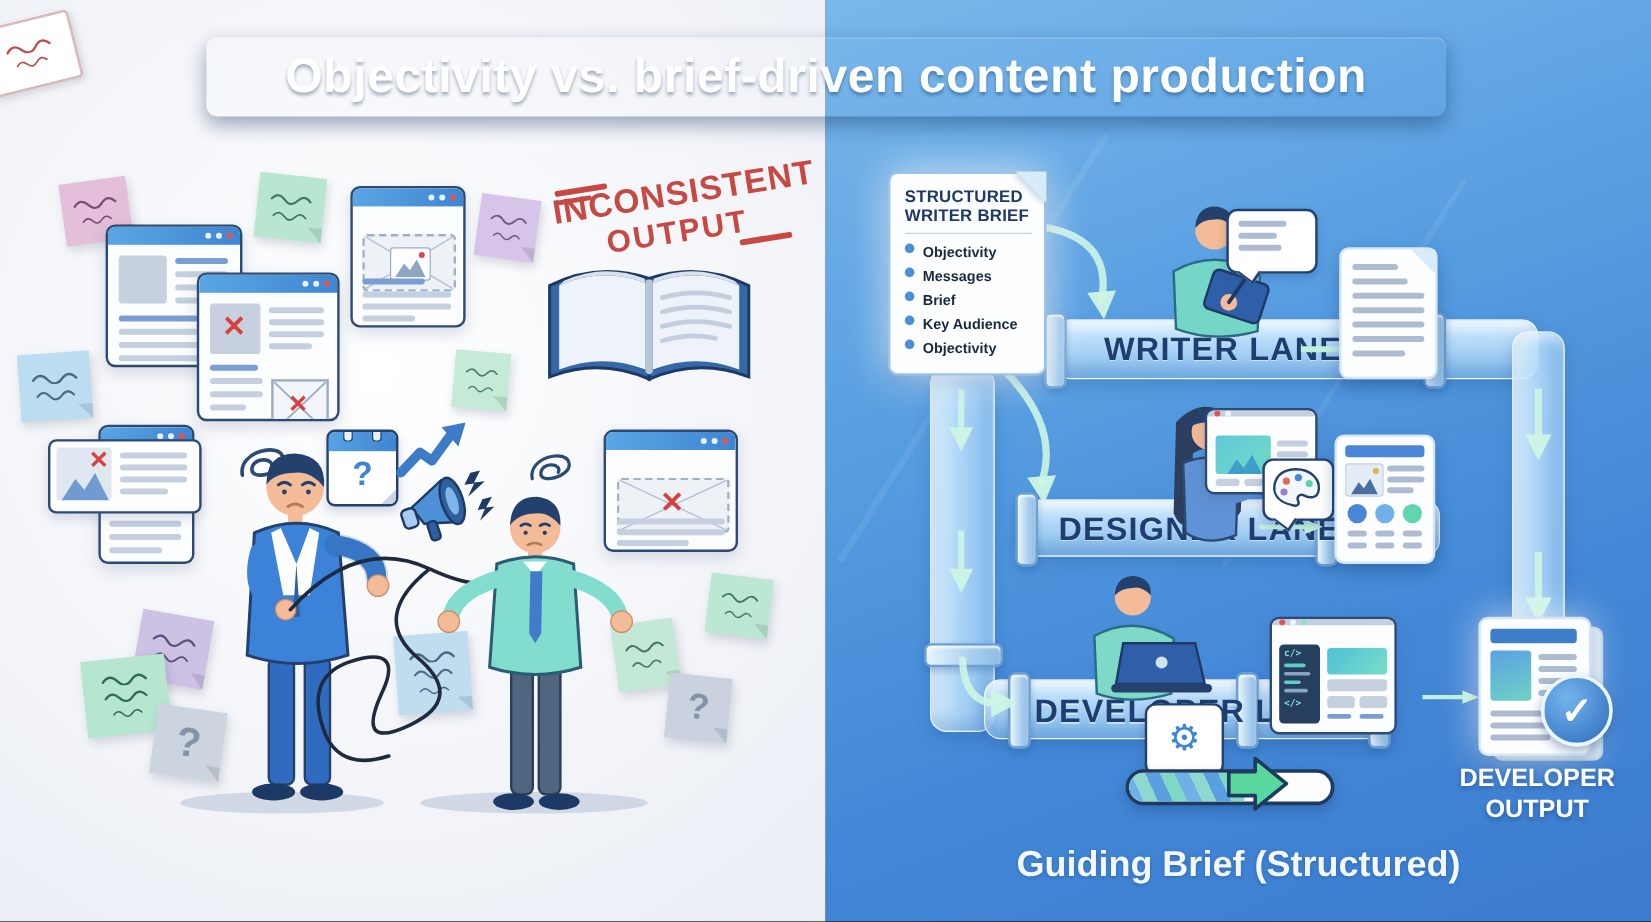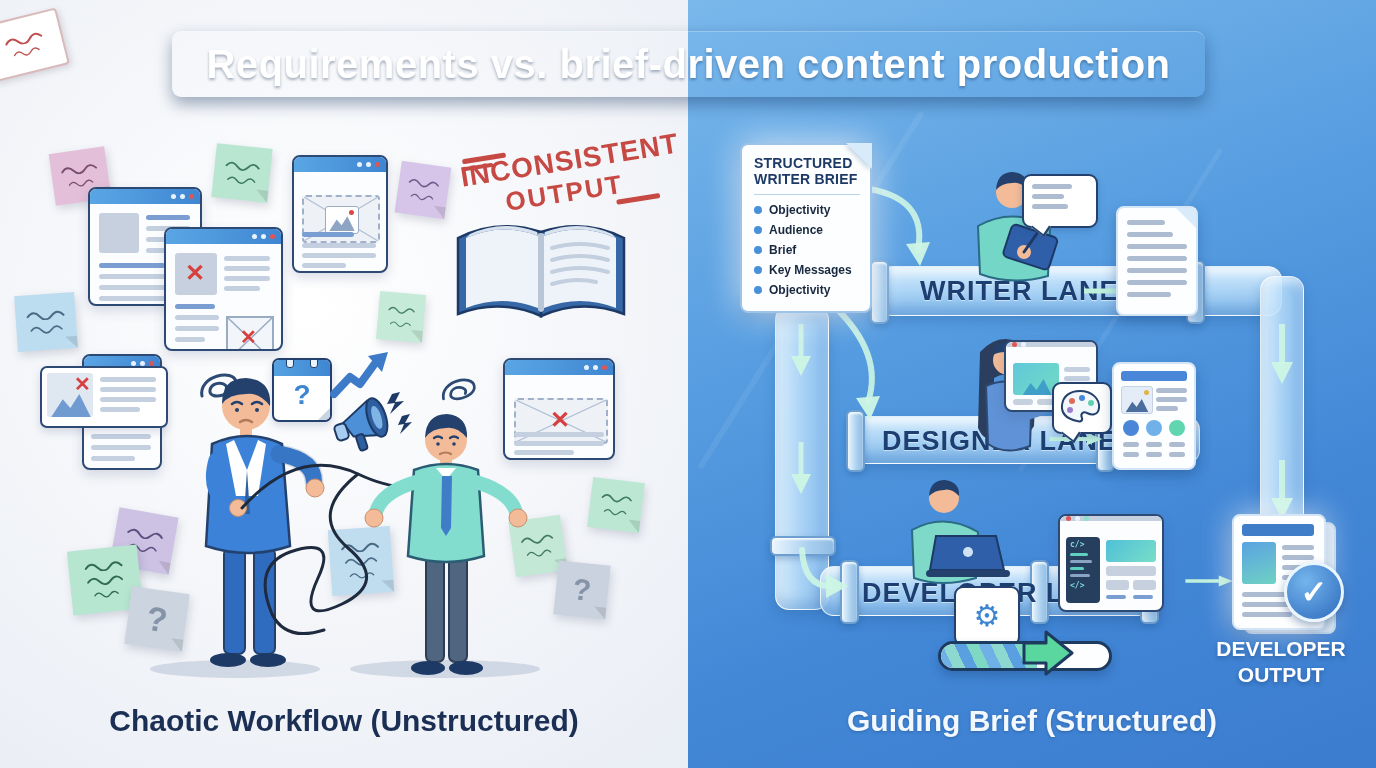--- a/index.html
+++ b/index.html
@@ -74,21 +74,21 @@
         text-shadow:0 1px 0 rgba(255,255,255,.5);}
 
   
   .doc{background:#fdfeff;border:2px solid #9cc4e8;border-radius:8px;
        box-shadow:0 0 34px rgba(255,255,255,.75), 0 6px 14px rgba(30,80,140,.3);}
   .doc .fold{position:absolute;top:-2px;right:-2px;width:0;height:0;
        border-top:26px solid #d7ebfa;border-left:26px solid transparent;
        filter:drop-shadow(-2px 2px 2px rgba(100,140,180,.35));}
   .brief-h{color:#1d3a66;font-size:14px;font-weight:800;line-height:1.15;letter-spacing:.2px;}
   .brief-rule{height:1px;background:#b9d4ea;margin:7px 0 8px 0;}
-  .brief-item{display:flex;align-items:center;gap:7px;margin:6px 0;}
+  .brief-item{display:flex;align-items:flex-start;gap:7px;margin:6px 0;}
   .brief-dot{width:8px;height:8px;border-radius:50%;background:#4a90d9;flex:0 0 auto;}
   .brief-txt{color:#18283f;font-size:12px;font-weight:700;}
 
   .outdoc{background:#fdfeff;border:2px solid #d4e6f6;border-radius:8px;
           box-shadow:0 6px 14px rgba(25,70,130,.35);}
 
   
   .bubble{background:#fff;border:2px solid #24416e;border-radius:9px;position:relative;
           box-shadow:0 3px 7px rgba(30,70,130,.25);padding:7px 8px;}
   .bubble:after{content:"";position:absolute;left:10px;bottom:-8px;width:12px;height:12px;
@@ -448,21 +448,20 @@
     <circle cx="166" cy="112" r="9" fill="#f3bb97" stroke="#c98e6b" stroke-width="1"></circle>
     <circle cx="94" cy="34" r="21" fill="#f3bb97"></circle>
     <path d="M73 32 Q74 8 95 8 Q116 10 115 32 Q105 20 94 22 Q80 22 73 32 Z" fill="#24416e"></path>
     <path d="M82 32 q4 -3 8 0" stroke="#24416e" stroke-width="2.2" fill="none" stroke-linecap="round"></path>
     <path d="M98 32 q4 -3 8 0" stroke="#24416e" stroke-width="2.2" fill="none" stroke-linecap="round"></path>
     <circle cx="86" cy="38" r="1.8" fill="#24416e"></circle>
       <circle cx="102" cy="38" r="1.8" fill="#24416e"></circle>
     <path d="M88 48 q6 -3 11 0" stroke="#b07a5c" stroke-width="2.2" fill="none" stroke-linecap="round"></path>
   </svg>
 
-  <div class="abs caption cap-left">Chaotic Workflow (Unstructured)</div>
 
   <div class="abs pipe v" style="left:775px;top:306px;width:52px;height:302px"></div>
   <div class="abs coupling" style="left:770px;top:536px;width:62px;height:16px"></div>
 
   <div class="abs pipe" style="left:878px;top:266px;width:402px;height:48px"></div>
   <div class="abs coupling" style="left:870px;top:260px;width:15px;height:60px"></div>
   <div class="abs coupling" style="left:1186px;top:260px;width:15px;height:60px"></div>
 
   <div class="abs pipe v" style="left:1260px;top:276px;width:42px;height:308px"></div>
 
@@ -524,29 +523,29 @@
     <i class="fold"></i>
     <div class="brief-h">STRUCTURED</div>
     <div class="brief-h">WRITER BRIEF</div>
     <div class="brief-rule"></div>
     <div class="brief-item">
         <i class="brief-dot"></i>
         <span class="brief-txt">Objectivity</span>
       </div>
     <div class="brief-item">
         <i class="brief-dot"></i>
-        <span class="brief-txt">Audience</span>
+        <span class="brief-txt">Messages</span>
       </div>
     <div class="brief-item">
         <i class="brief-dot"></i>
         <span class="brief-txt">Brief</span>
       </div>
     <div class="brief-item">
         <i class="brief-dot"></i>
-        <span class="brief-txt">Key Messages</span>
+        <span class="brief-txt">Key Audience</span>
       </div>
     <div class="brief-item">
         <i class="brief-dot"></i>
         <span class="brief-txt">Objectivity</span>
       </div>
   </div>
 
   <svg class="abs" style="left:950px;top:168px" width="132" height="122" viewBox="0 0 132 122">
     <path d="M28 58 Q64 38 100 60 L98 108 Q62 118 30 106 Z" fill="#74d6c6" stroke="#2a6b86" stroke-width="2"></path>
     <circle cx="62" cy="24" r="16" fill="#f3bb97"></circle>
@@ -695,16 +694,16 @@
   <div class="abs pbar" style="left:938px;top:641px;width:168px;height:24px">
     <div class="pfill" style="width:96px"></div>
   </div>
   <svg class="abs" style="left:1022px;top:629px" width="52" height="48" viewBox="0 0 52 48">
     <polygon points="2,14 24,14 24,3 50,24 24,45 24,34 2,34" fill="#5ad79e" stroke="#1d3a5f" stroke-width="3" stroke-linejoin="round"></polygon>
   </svg>
 
   <div class="abs caption cap-right">Guiding Brief (Structured)</div>
 
   <div class="abs banner">
-    <span>Requirements vs. brief-driven content production</span>
+    <span>Objectivity vs. brief-driven content production</span>
   </div>
 
 </div>
 
 </body></html>

